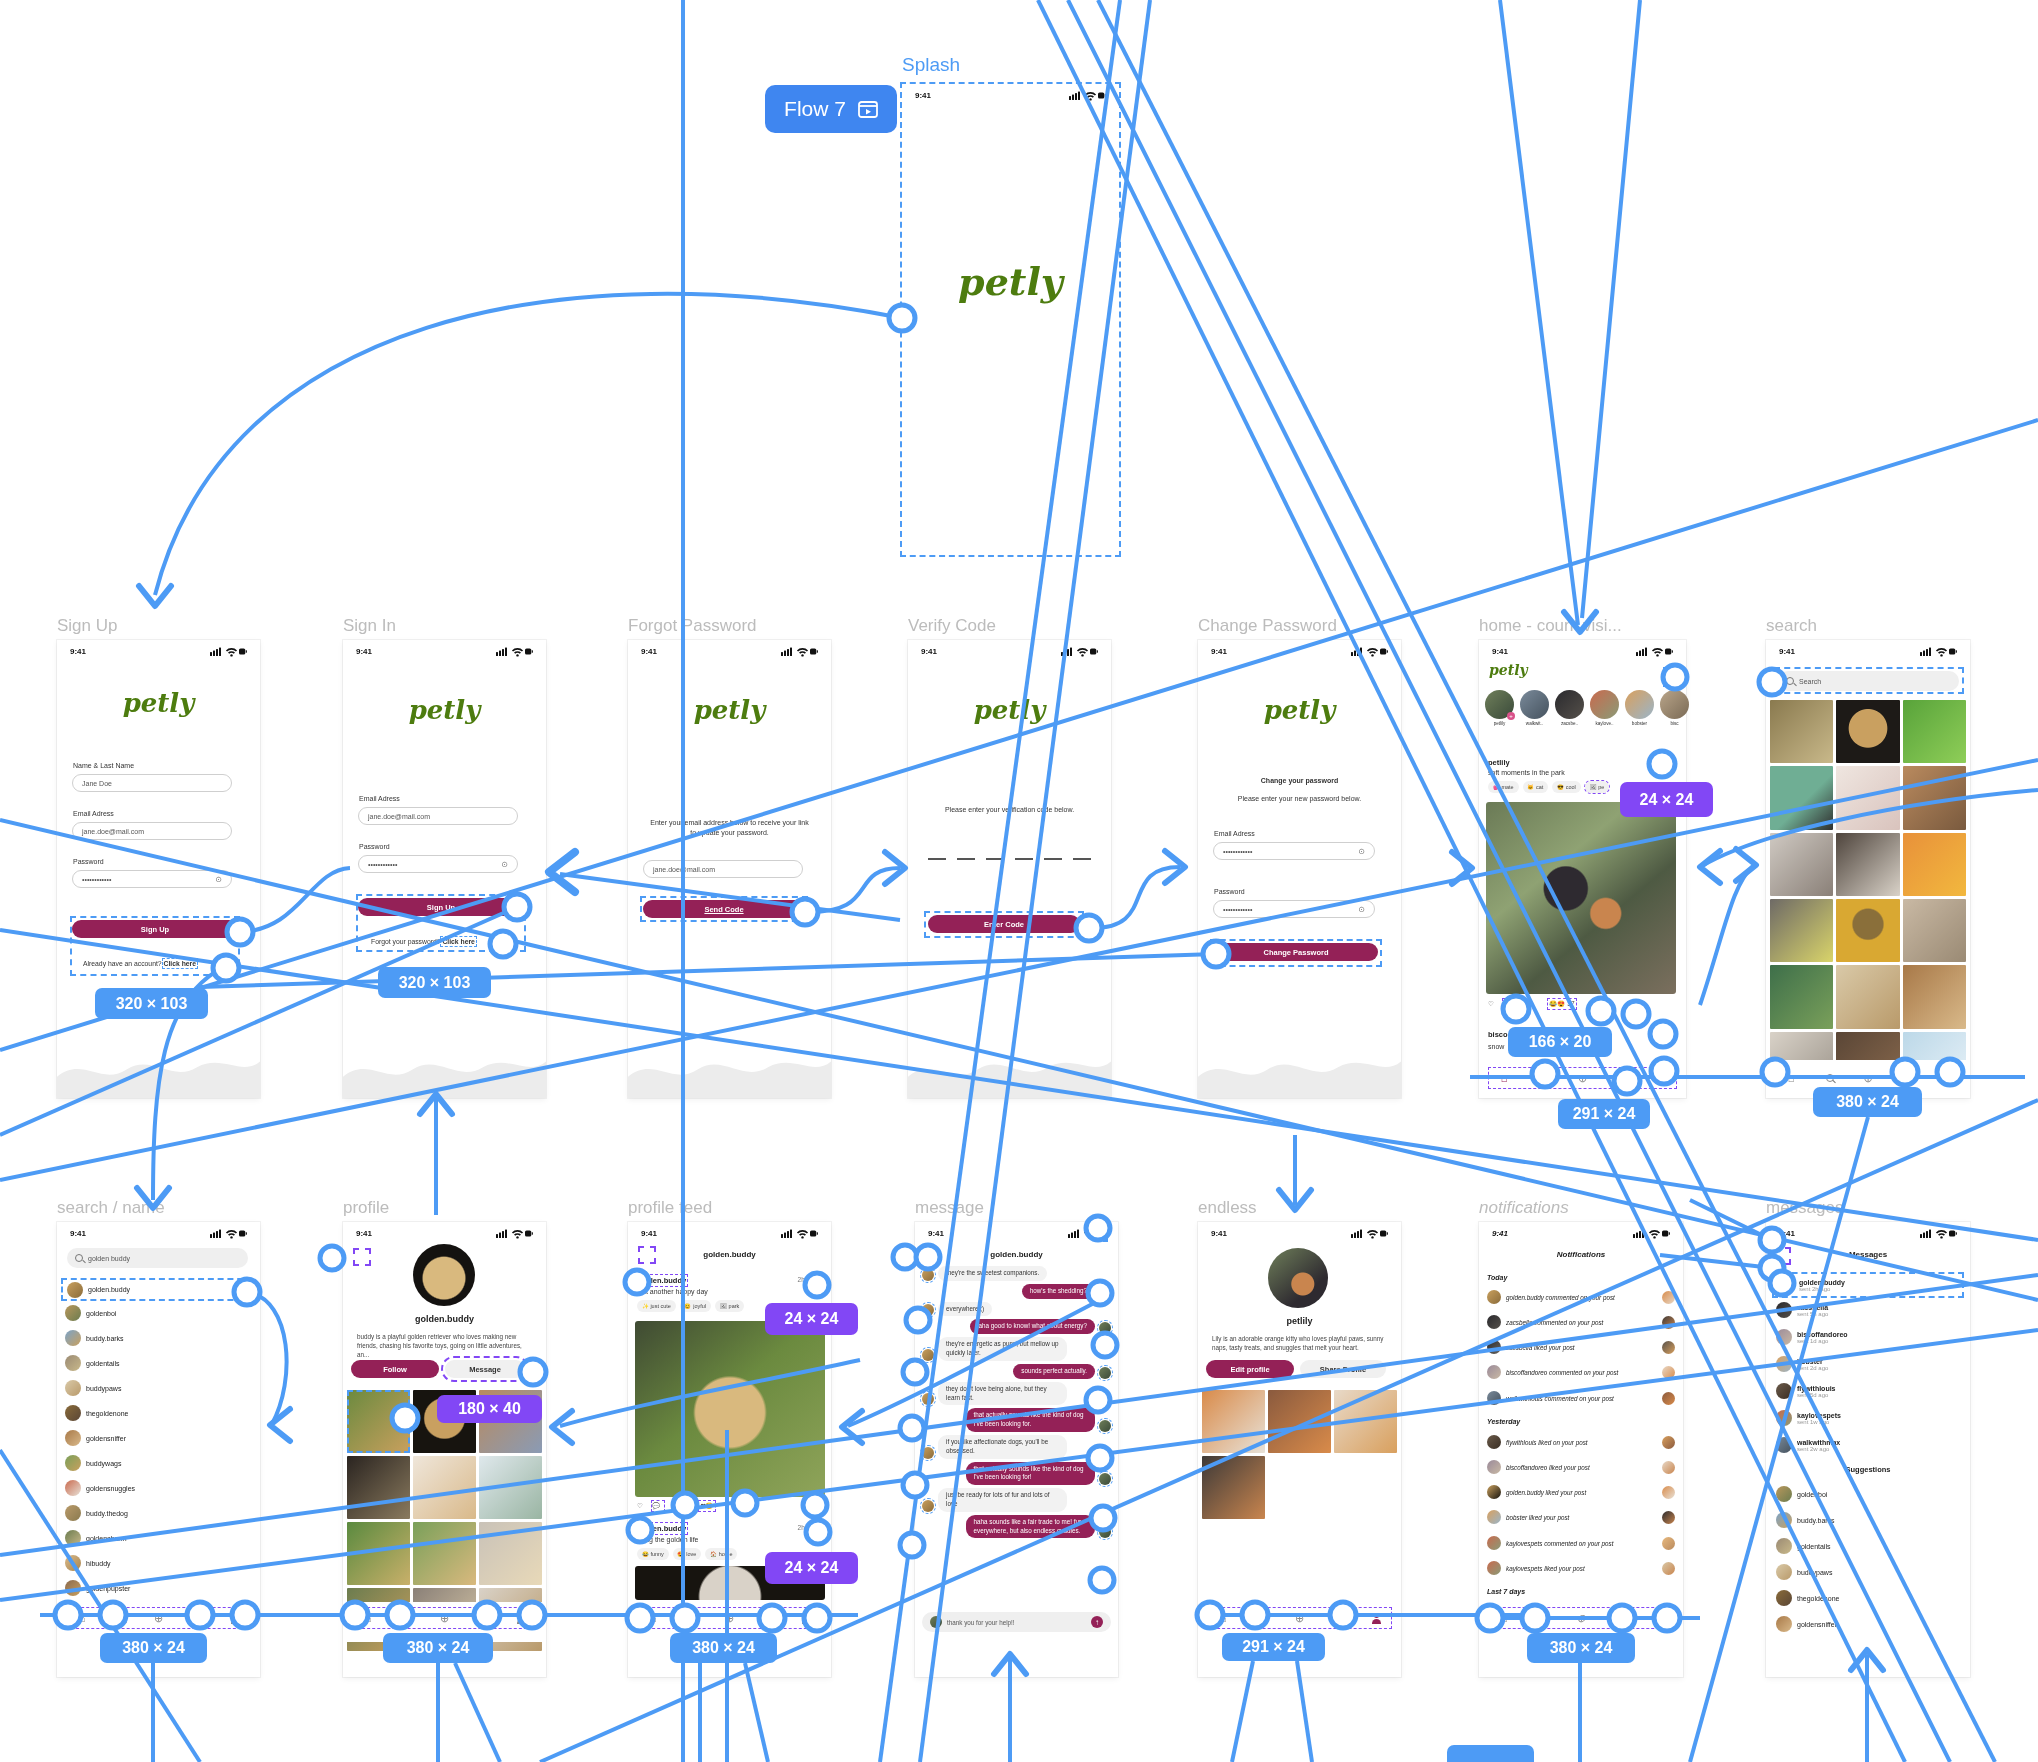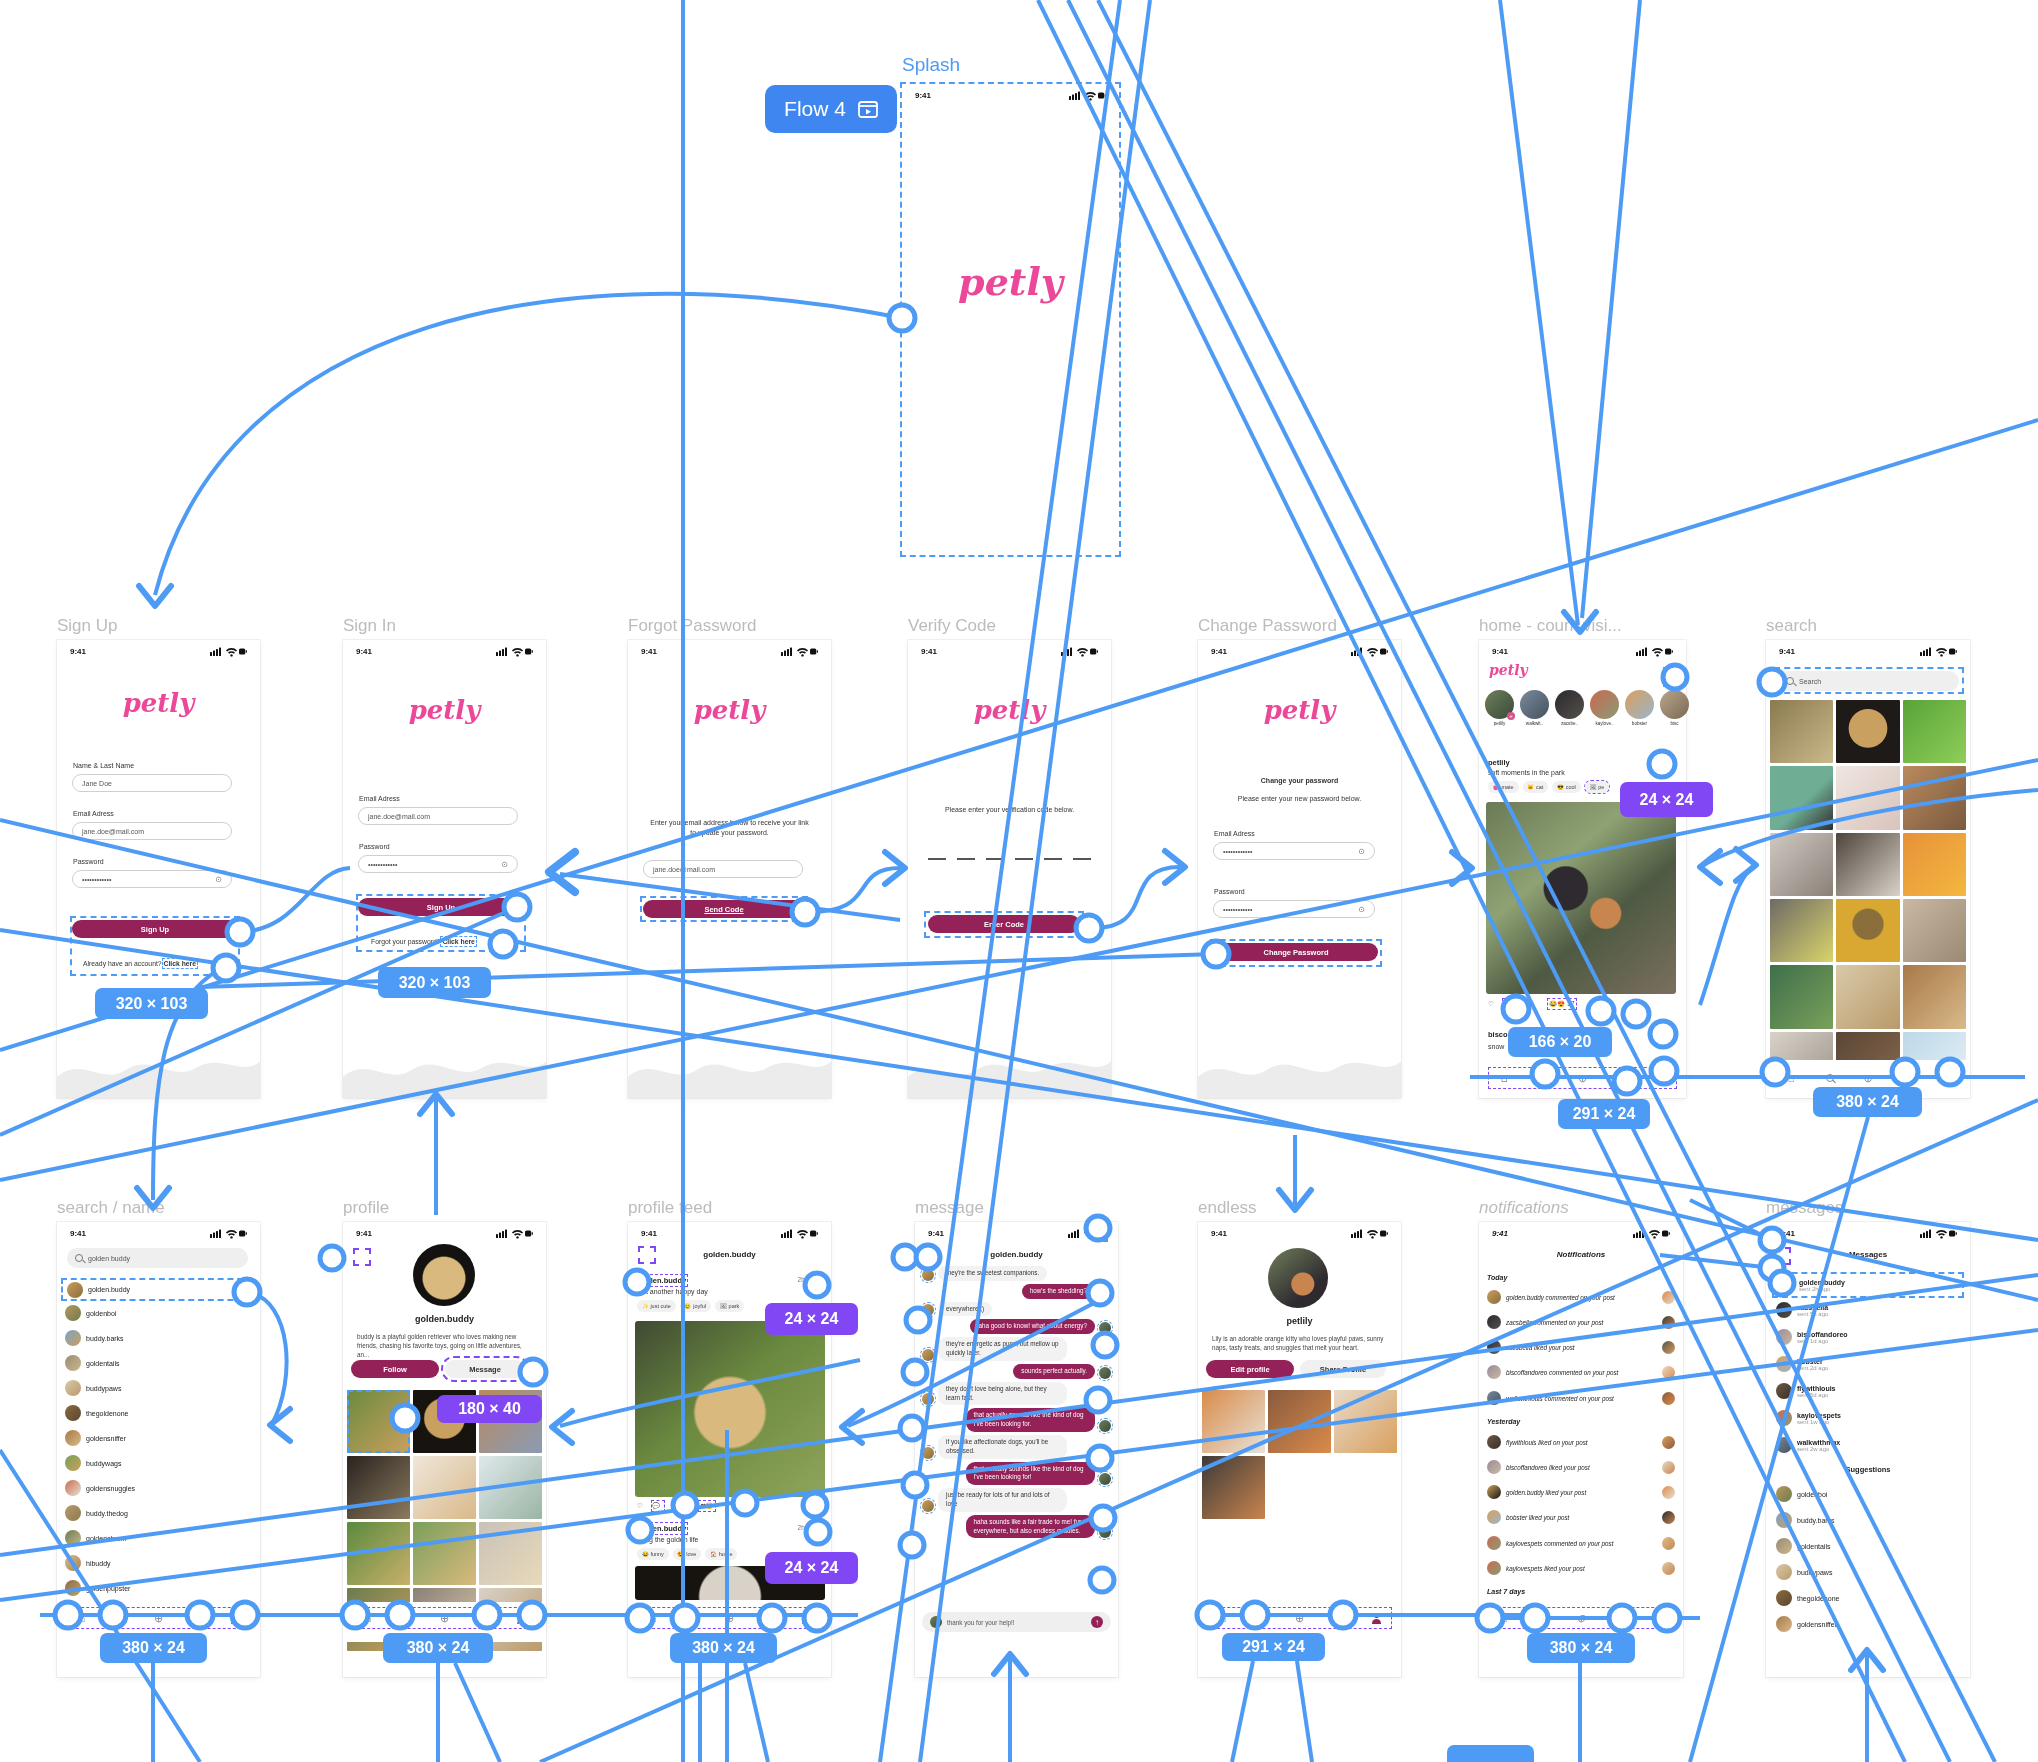--- a/index.html
+++ b/index.html
@@ -7,21 +7,21 @@
           font-family:"Liberation Sans",sans-serif;color:#222;}
   
   .frame{position:absolute;background:#fff;box-shadow:0 0 0 1px rgba(0,0,0,.05),0 2px 6px rgba(0,0,0,.06);}
   .frame-label{position:absolute;top:-24px;left:0;font-size:17px;color:#bcbcbc;white-space:nowrap;}
   .frame-label.blue{color:#4d9bf5;font-size:19px;top:-30px;}
   
   .statusbar{position:absolute;top:5px;left:0;right:0;height:13px;display:flex;align-items:center;
              justify-content:space-between;padding:0 13px;}
   .sb-time{font-size:8px;font-weight:bold;color:#111;}
   
-  .petly{font-family:"DejaVu Serif",serif;font-style:italic;font-weight:bold;color:#ec4899;}
+  .petly{font-family:"DejaVu Serif",serif;font-style:italic;font-weight:bold;color:#4d7c0f;}
   .logo-c{position:absolute;left:0;right:0;text-align:center;font-size:26px;}
   .f-label{position:absolute;font-size:7px;color:#333;}
   .f-input{position:absolute;height:18px;border:1px solid #cfcfcf;border-radius:99px;display:flex;
            align-items:center;padding:0 9px;font-size:7px;color:#555;background:#fff;box-sizing:border-box;}
   .eye{margin-left:auto;color:#777;font-size:8px;}
   .btn{position:absolute;height:18px;border-radius:99px;background:#942157;color:#fff;display:flex;
        align-items:center;justify-content:center;font-size:7.5px;font-weight:bold;}
   .btn.gray{background:#f0f0f0;color:#333;}
   .center-txt{position:absolute;left:8px;right:8px;text-align:center;font-size:7px;color:#333;line-height:1.45;}
   .wave{position:absolute;bottom:0;left:0;width:100%;height:50px;}
@@ -68,21 +68,21 @@
   .acts{position:absolute;display:flex;align-items:center;gap:8px;font-size:6.5px;color:#444;}
   .act{display:flex;align-items:center;gap:2px;}
   svg.conn{position:absolute;inset:0;z-index:30;pointer-events:none;}
 </style>
 </head>
 <body>
 
 <div id="canvas">
 
   <div class="flow-badge">
-    <span>Flow 4</span>
+    <span>Flow 7</span>
     <svg width="20" height="17" viewBox="0 0 20 17">
         <rect x="1" y="1" width="18" height="15" rx="2.5" fill="none" stroke="#fff" stroke-width="1.8"></rect>
         <line x1="1" y1="5" x2="19" y2="5" stroke="#fff" stroke-width="1.8"></line>
         <path d="M8 8 L13 10.7 L8 13.4 Z" fill="#fff"></path>
       </svg>
   </div>
 
   <div class="frame" style="left:900px;top:82px;width:217px;height:471px;box-shadow:none;border:2px dashed #4d9bf5;">
     <div class="frame-label blue">Splash</div>
     <div class="statusbar">

